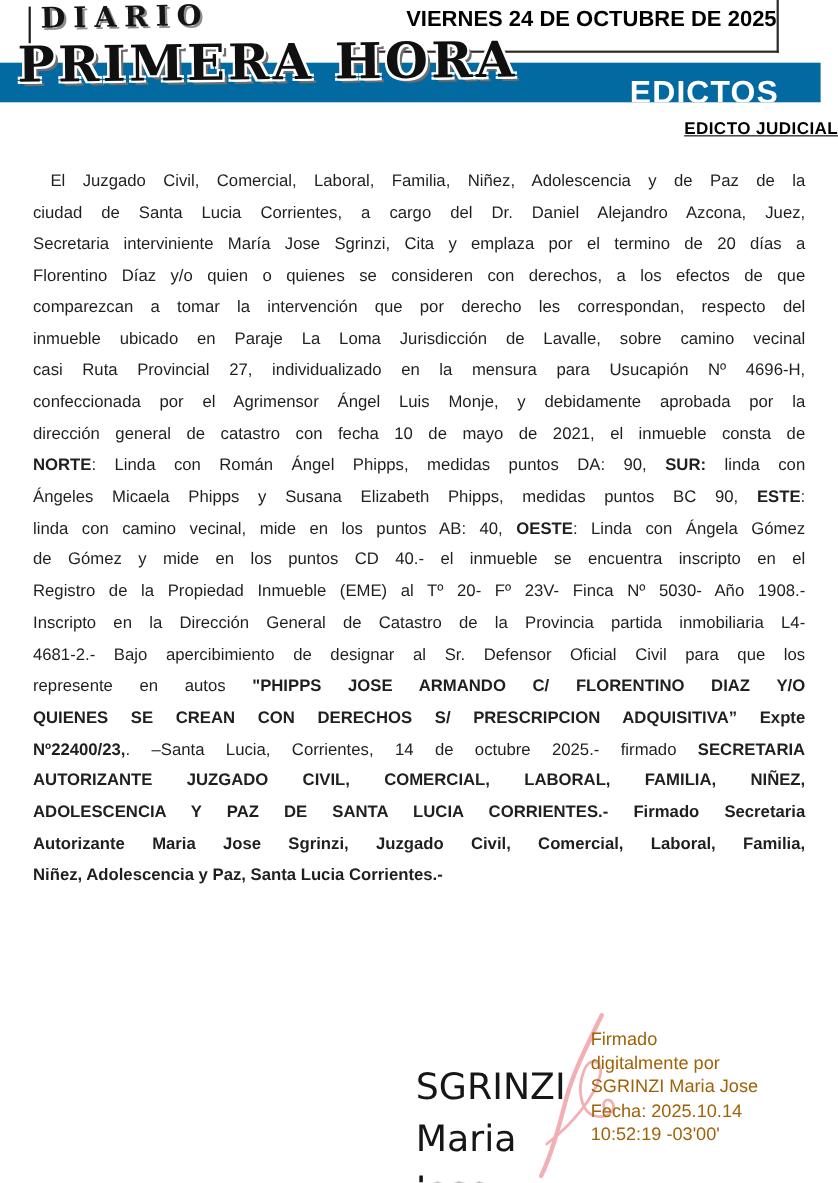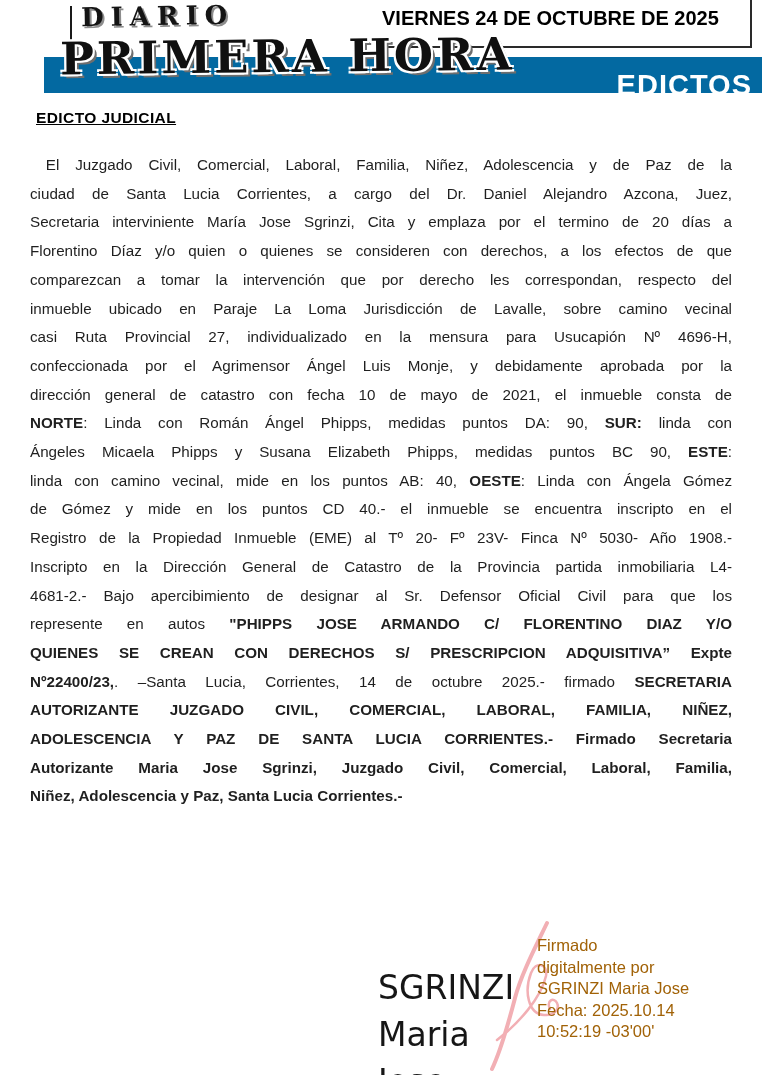--- a/index.html
+++ b/index.html
@@ -2,56 +2,56 @@
 <html><head>
 <meta charset="utf-8">
 <style>
   html, body { margin:0; padding:0; background:#ffffff; }
   .page {
     position:relative; width:762px; height:1075px; background:#ffffff;
     font-family:"Liberation Sans", sans-serif; color:#1a1a1a; overflow:hidden;
   }
 
   
-  .masthead { position:relative; height:93px;margin-left:44px; }
+  .masthead { position:relative; height:93px; }
   .left-rule { position:absolute; left:26px; top:6px; width:2px; height:50px; background:#1a1a1a; }
   .logo-diario {
     position:absolute; left:37px; top:1px;
     font-family:"DejaVu Serif", serif; font-weight:bold; font-size:26px;
     letter-spacing:7px; color:#141414;
     text-shadow:2px 2px 0 #8d8d8d;
     transform:rotate(-1deg);
   }
   .date-box {
     position:absolute; left:338px; top:0; width:368px; height:46px;
     border-right:2px solid #2a2a2a; border-bottom:2px solid #2a2a2a;
   }
   .date-text {
-    position:absolute; top:7px; left:0; width:100%; text-align:left;
+    position:absolute; top:7px; left:0; width:100%; text-align:right;
     font-weight:bold; font-size:20px; color:#000; white-space:nowrap;
   }
   .black-bar {
     position:absolute; left:0; top:57px; width:746px; height:36px;
     background:#0369a1; overflow:hidden;
   }
   .edictos {
     position:absolute; right:38px; top:12px;
     color:#ffffff; font-weight:bold; font-size:29px; letter-spacing:1px;
   }
   .logo-primera {
     position:absolute; left:16px; top:30px; z-index:3;
     font-family:"DejaVu Serif", serif; font-weight:bold; font-size:45px;
     letter-spacing:3px; color:#101010; white-space:nowrap;
     text-shadow:-2px -2px 0 #ffffff, 2px -2px 0 #ffffff, -2px 2px 0 #ffffff,
                  2px 2px 0 #ffffff, 4px 4px 0 #6e6e6e;
     transform:rotate(-0.6deg);
   }
 
   
-  .title { margin:0; padding-top:16px; text-align:left; font-size:15.5px;padding-left:36px; }
+  .title { margin:0; padding-top:16px; text-align:right; font-size:15.5px; }
   .title-text {
     font-weight:bold; text-decoration:underline; letter-spacing:0.4px; color:#000;
   }
 
   
   .body { margin:24px 30px 0 30px; }
   .body-line {
     font-size:15.2px; line-height:28.7px; color:#1f1f1f;
     text-align:justify; text-align-last:justify;
   }

